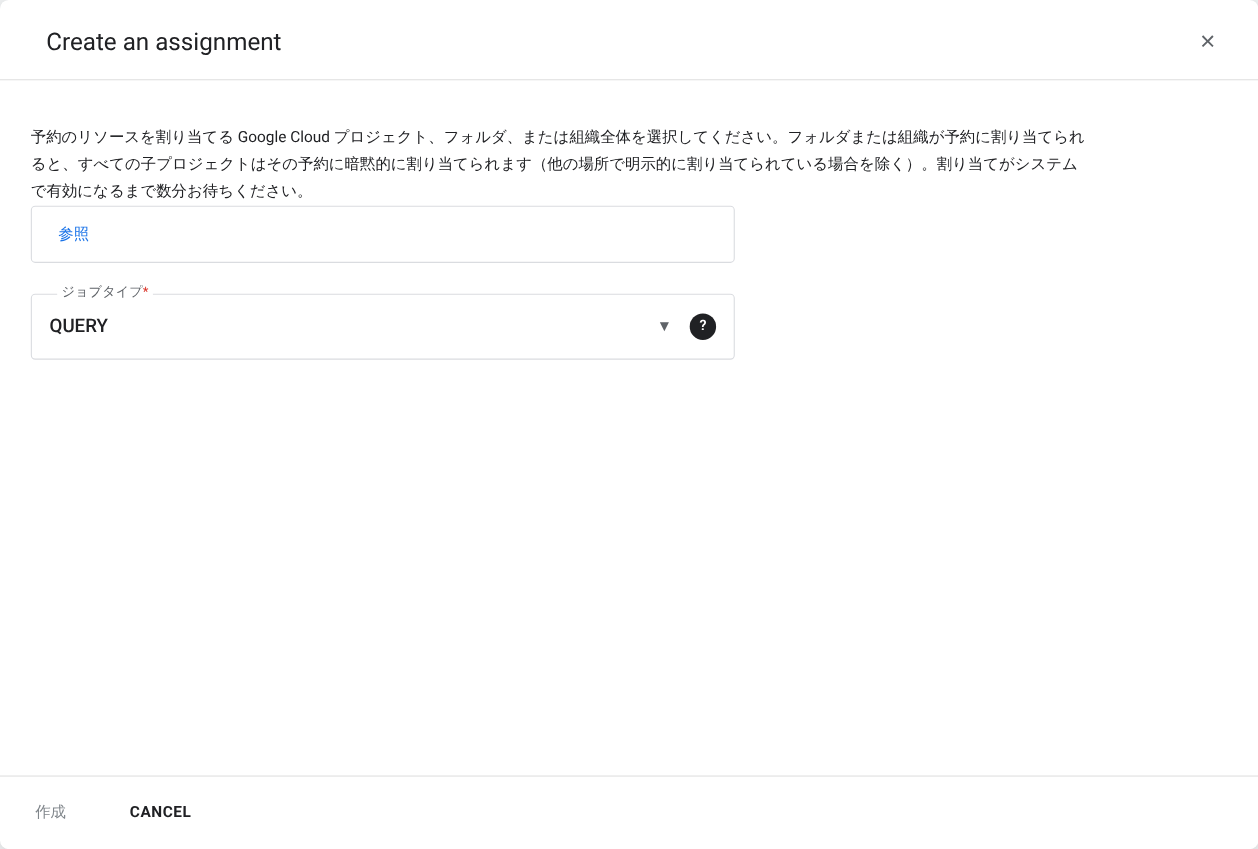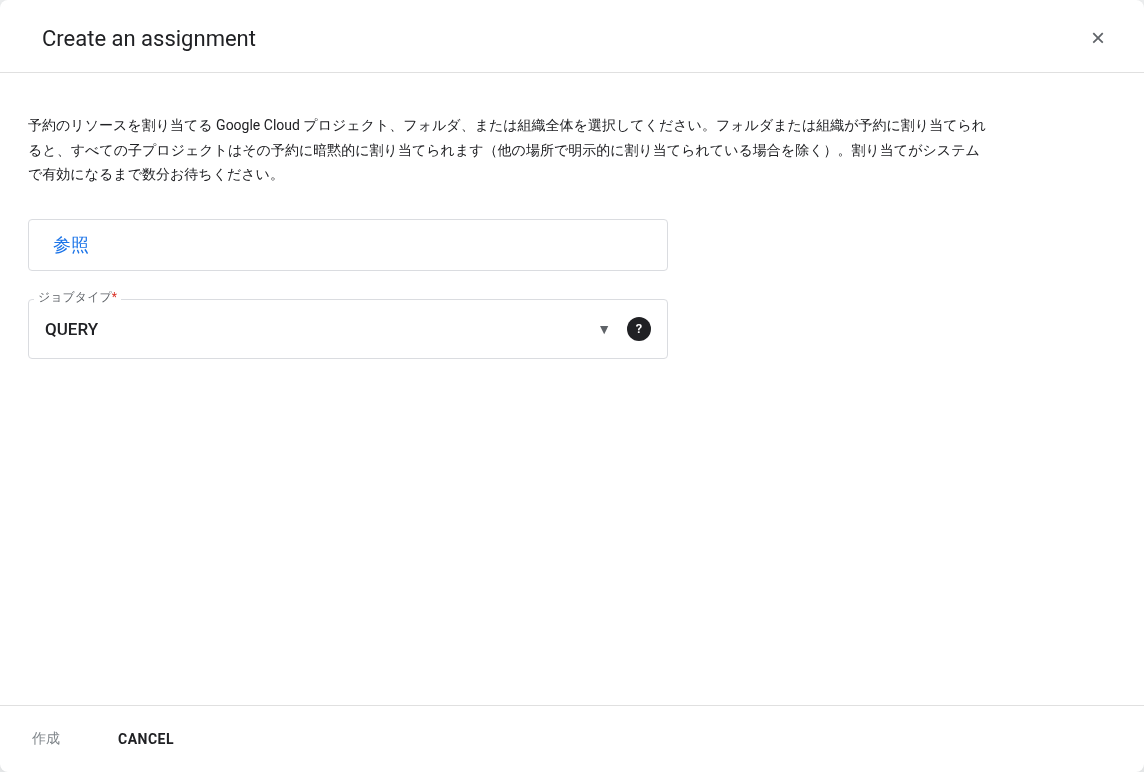--- a/index.html
+++ b/index.html
@@ -73,21 +73,20 @@
     .dialog-body {
       flex: 1;
       padding: 40px 28px 20px 28px;
       overflow-y: auto;
     }
 
     .description-text {
       font-size: 14px;
       color: #202124;
       line-height: 1.75;
-      margin-bottom: 32px;
       max-width: 960px;
     }
 
     .input-field-container {
       position: relative;
       margin-bottom: 28px;
     }
 
     .input-field {
       width: 640px;
@@ -107,35 +106,35 @@
       outline: none;
       font-size: 14px;
       color: #80868b;
       flex: 1;
       background: transparent;
       font-family: inherit;
     }
 
     .browse-link {
       color: #1a73e8;
-      font-size: 18px;
+      font-size: 14px;
       cursor: pointer;
       white-space: nowrap;
       margin-left: 8px;
     }
 
     .select-container {
       position: relative;
       width: 640px;
     }
 
     .select-label {
       position: absolute;
       top: -10px;
-      left: 6px;
+      left: 24px;
       background: #fff;
       padding: 0 4px;
       font-size: 12px;
       color: #5f6368;
       z-index: 1;
     }
 
     .select-label .required {
       color: #d93025;
     }

